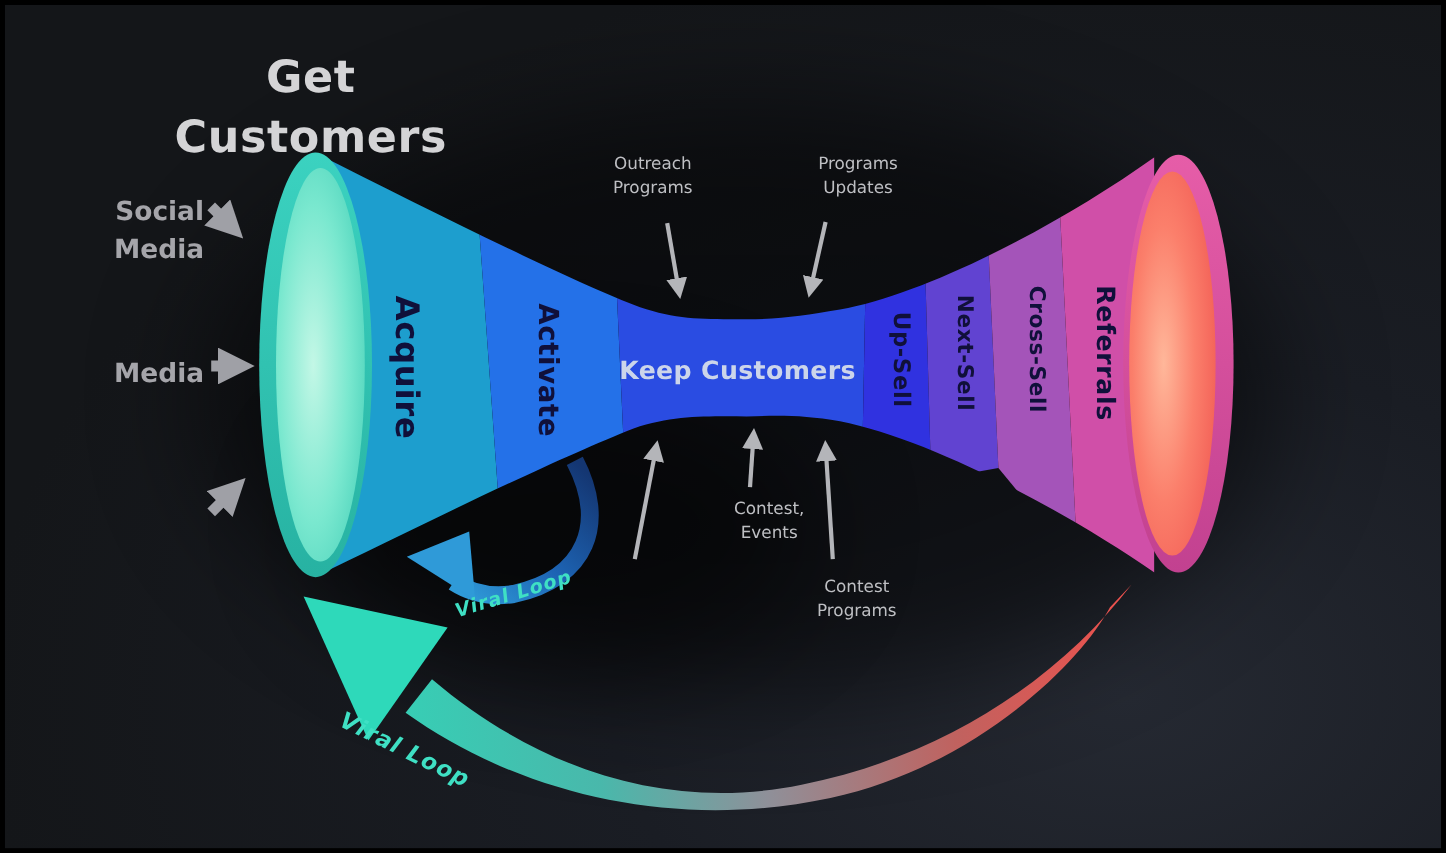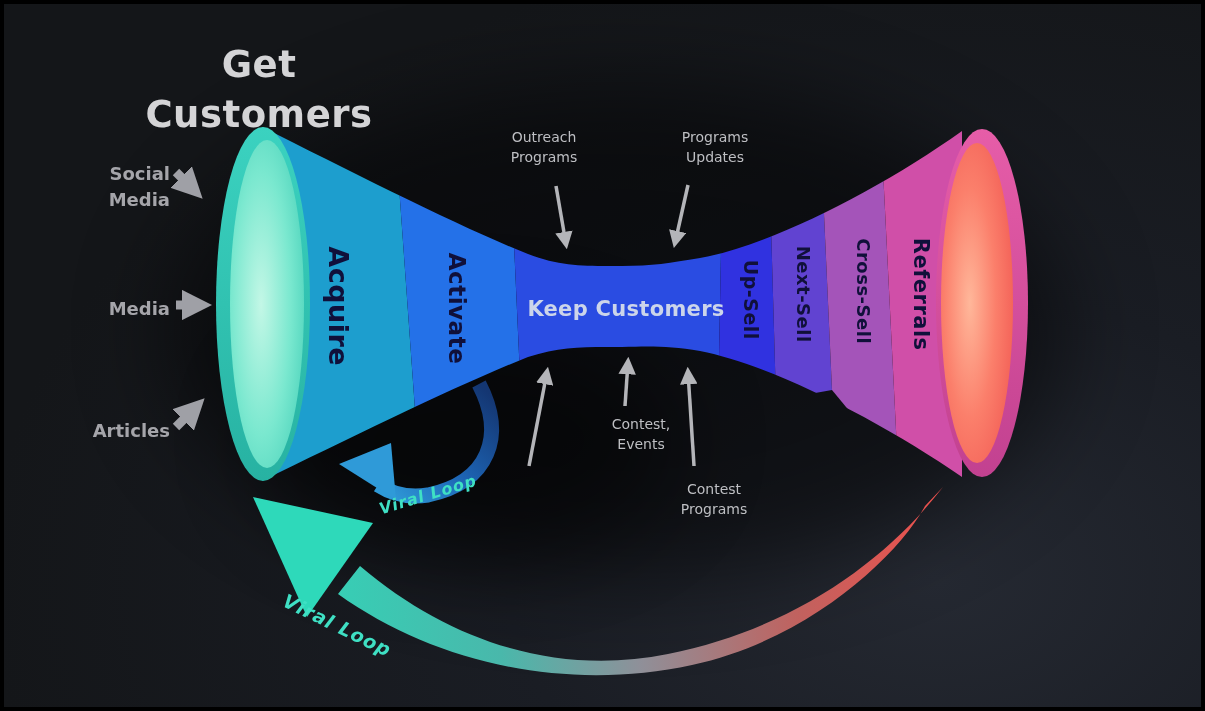--- a/index.html
+++ b/index.html
@@ -5,24 +5,24 @@
   html,body{margin:0;padding:0;background:#000;}
   #stage{
     position:relative;width:1197px;height:703px;overflow:hidden;
     border:4px solid #000;
     background:radial-gradient(950px 640px at 78% 82%, #252932 0%, #1a1d24 45%, #141619 100%);
     font-family:"DejaVu Sans","Liberation Sans",sans-serif;
   }
   #stage svg{position:absolute;left:0;top:0;}
   .txt{position:absolute;line-height:1.35;}
   .title{font-size:37px;font-weight:bold;color:#d4d4d6;text-align:center;letter-spacing:.5px;}
-  .side{font-size:18px;font-weight:bold;color:#a5a5aa;text-align:right;line-height:1.45;}
+  .side{font-size:22px;font-weight:bold;color:#a5a5aa;text-align:right;line-height:1.45;}
   .ann{font-size:14px;color:#bebfc3;text-align:center;line-height:1.4;}
   .stage-label{font-weight:bold;color:#10103a;text-align:center;transform:rotate(90deg);letter-spacing:.5px;}
-  .keep-label{font-size:21px;font-weight:bold;color:#ccd5ea;text-align:center;letter-spacing:.3px;}
+  .keep-label{font-size:21px;font-weight:bold;color:#ccd5ea;letter-spacing:.3px;}
   .viral{font-style:italic;font-weight:bold;color:#3fe0c4;text-align:center;letter-spacing:1px;}
 </style>
 </head>
 <body>
 
 <div id="stage">
 
   <svg width="1197" height="703" viewBox="4 4 1197 703">
     <defs>
       <filter id="blur45" x="-50%" y="-50%" width="200%" height="200%">
@@ -118,21 +118,20 @@
     </g>
   </svg>
 
   <div class="txt title" style="left:100px;top:36px;width:310px;">Get Customers</div>
 
   <div class="txt side" style="left:58px;top:157px;width:108px;">
     <span>Social</span><br>
     <span>Media</span>
   </div>
   <div class="txt side" style="left:58px;top:292px;width:108px;">Media</div>
-  <div class="txt side" style="left:38px;top:414px;width:128px;">Articles</div>
 
   <div class="txt ann" style="left:470px;top:124px;width:140px;">
     <span>Outreach</span><br>
     <span>Programs</span>
   </div>
   <div class="txt ann" style="left:641px;top:124px;width:140px;">
     <span>Programs</span><br>
     <span>Updates</span>
   </div>
 

